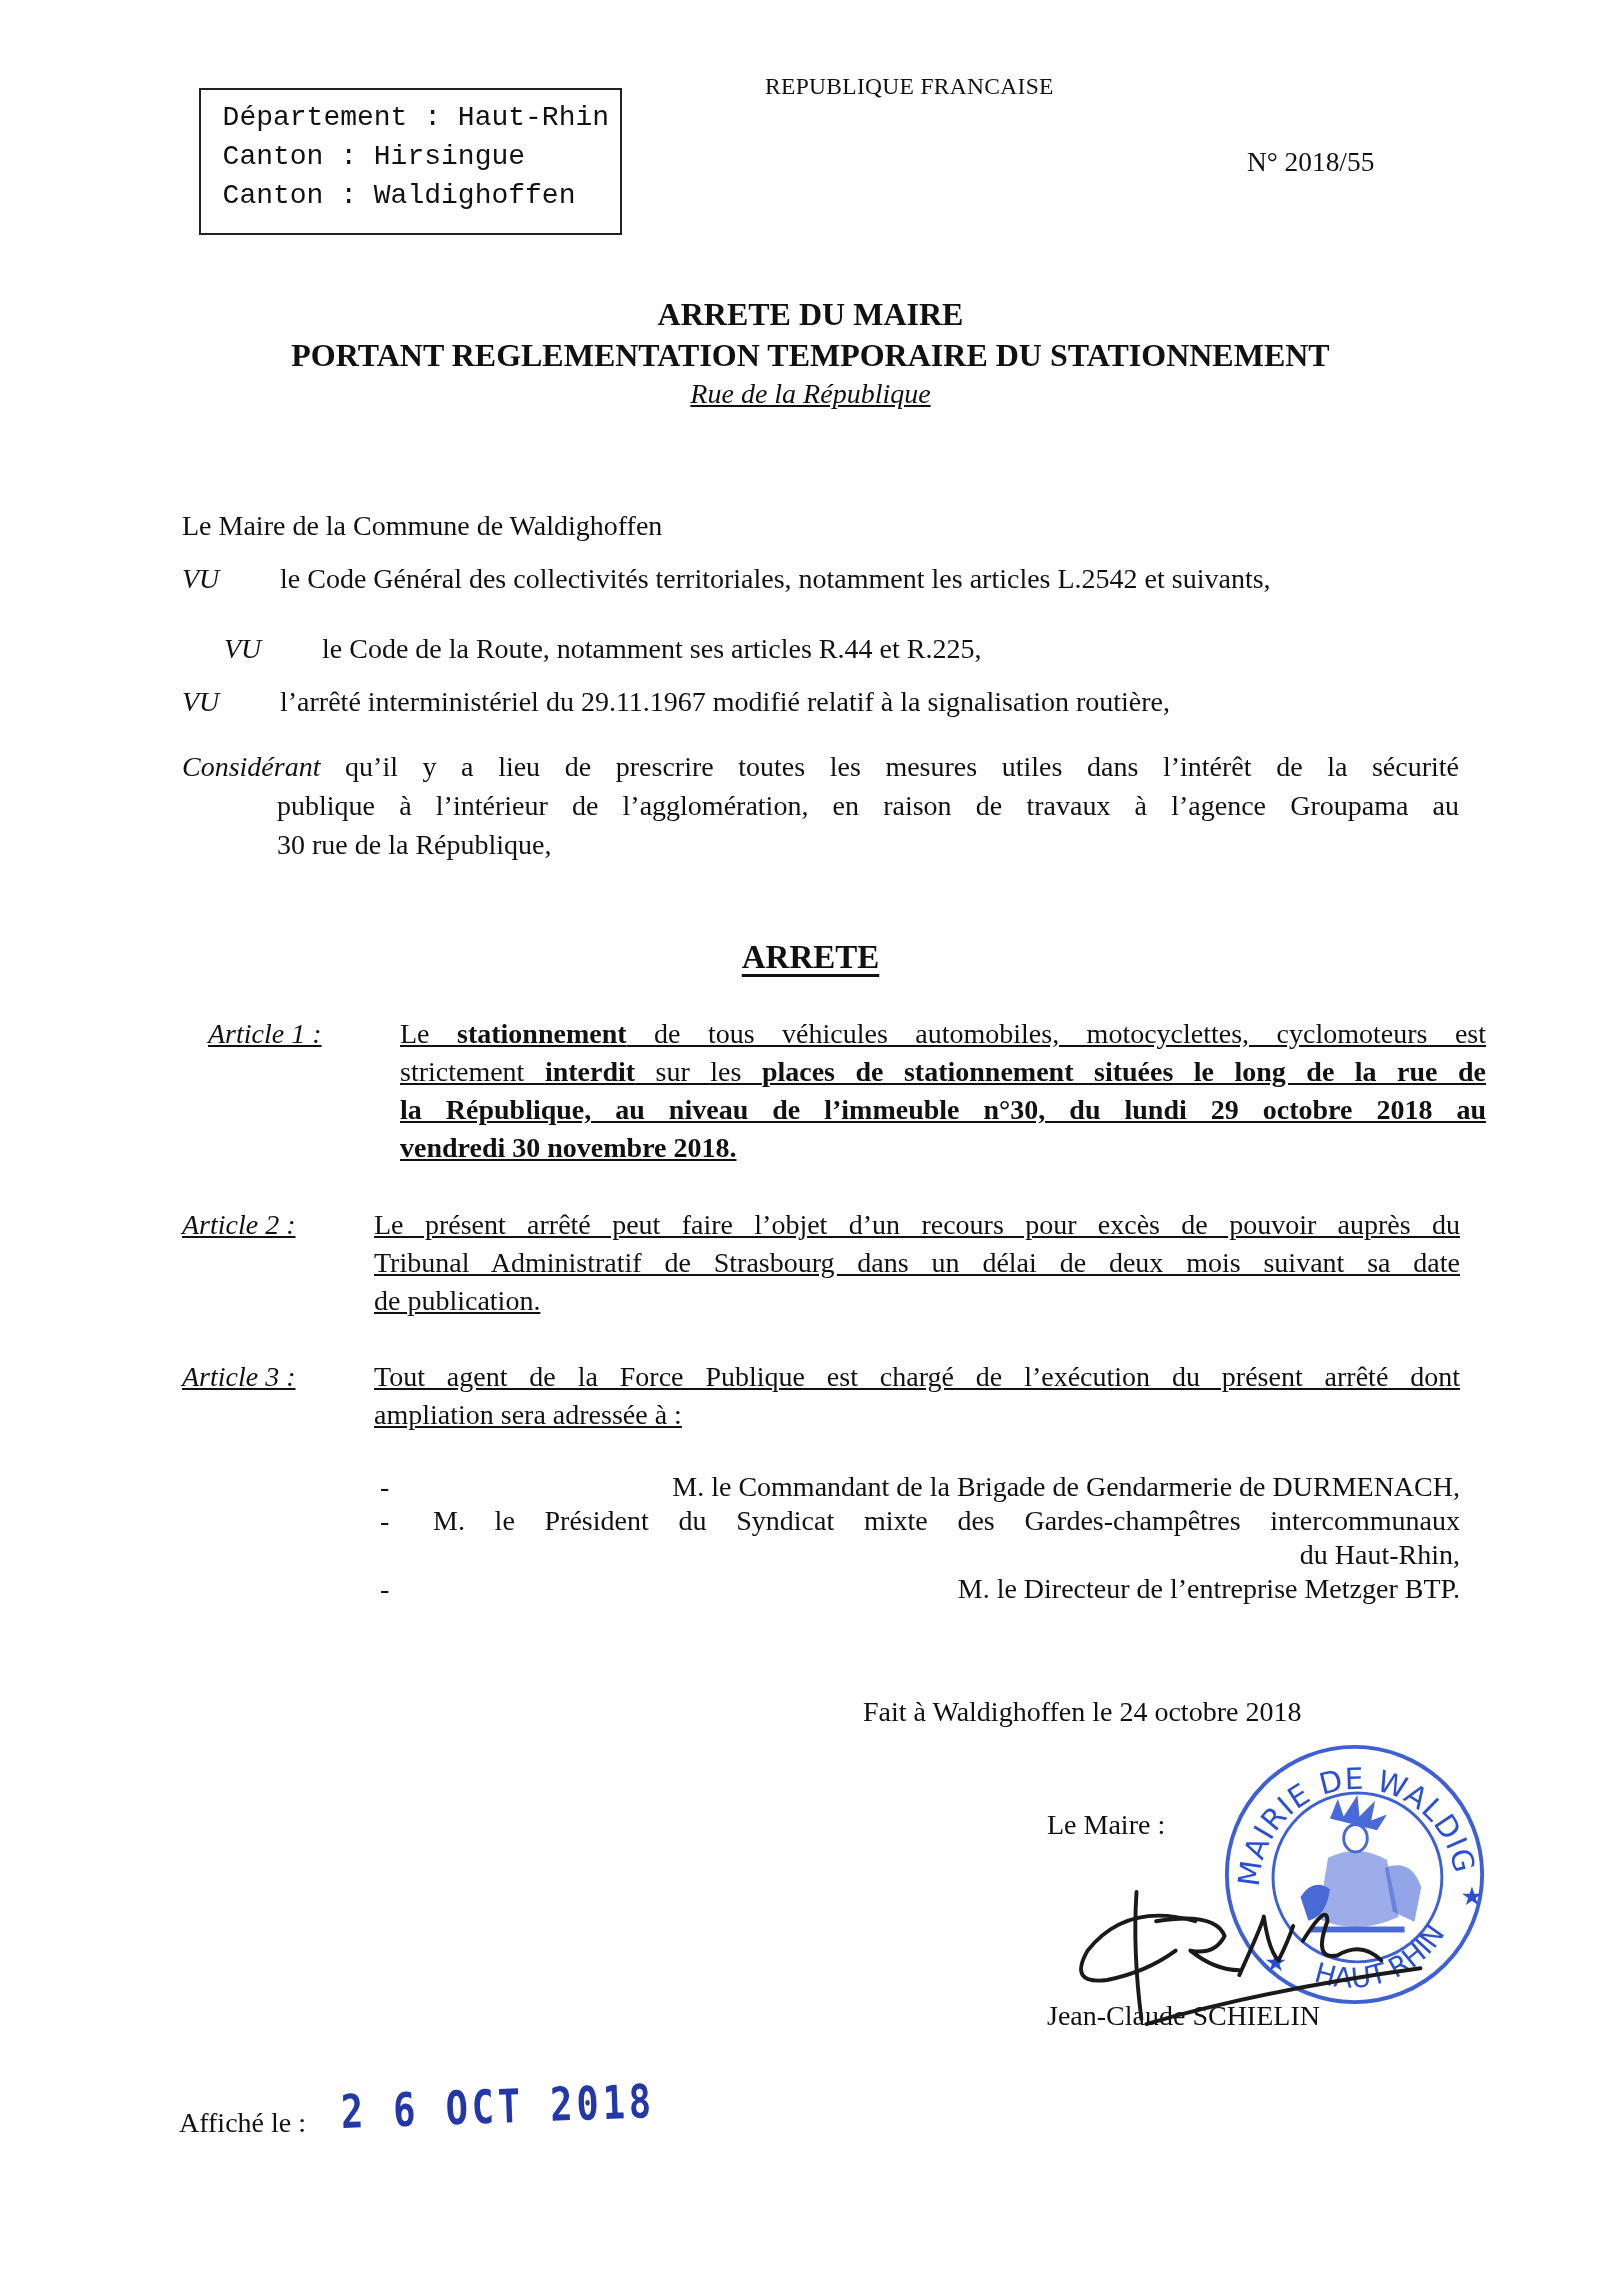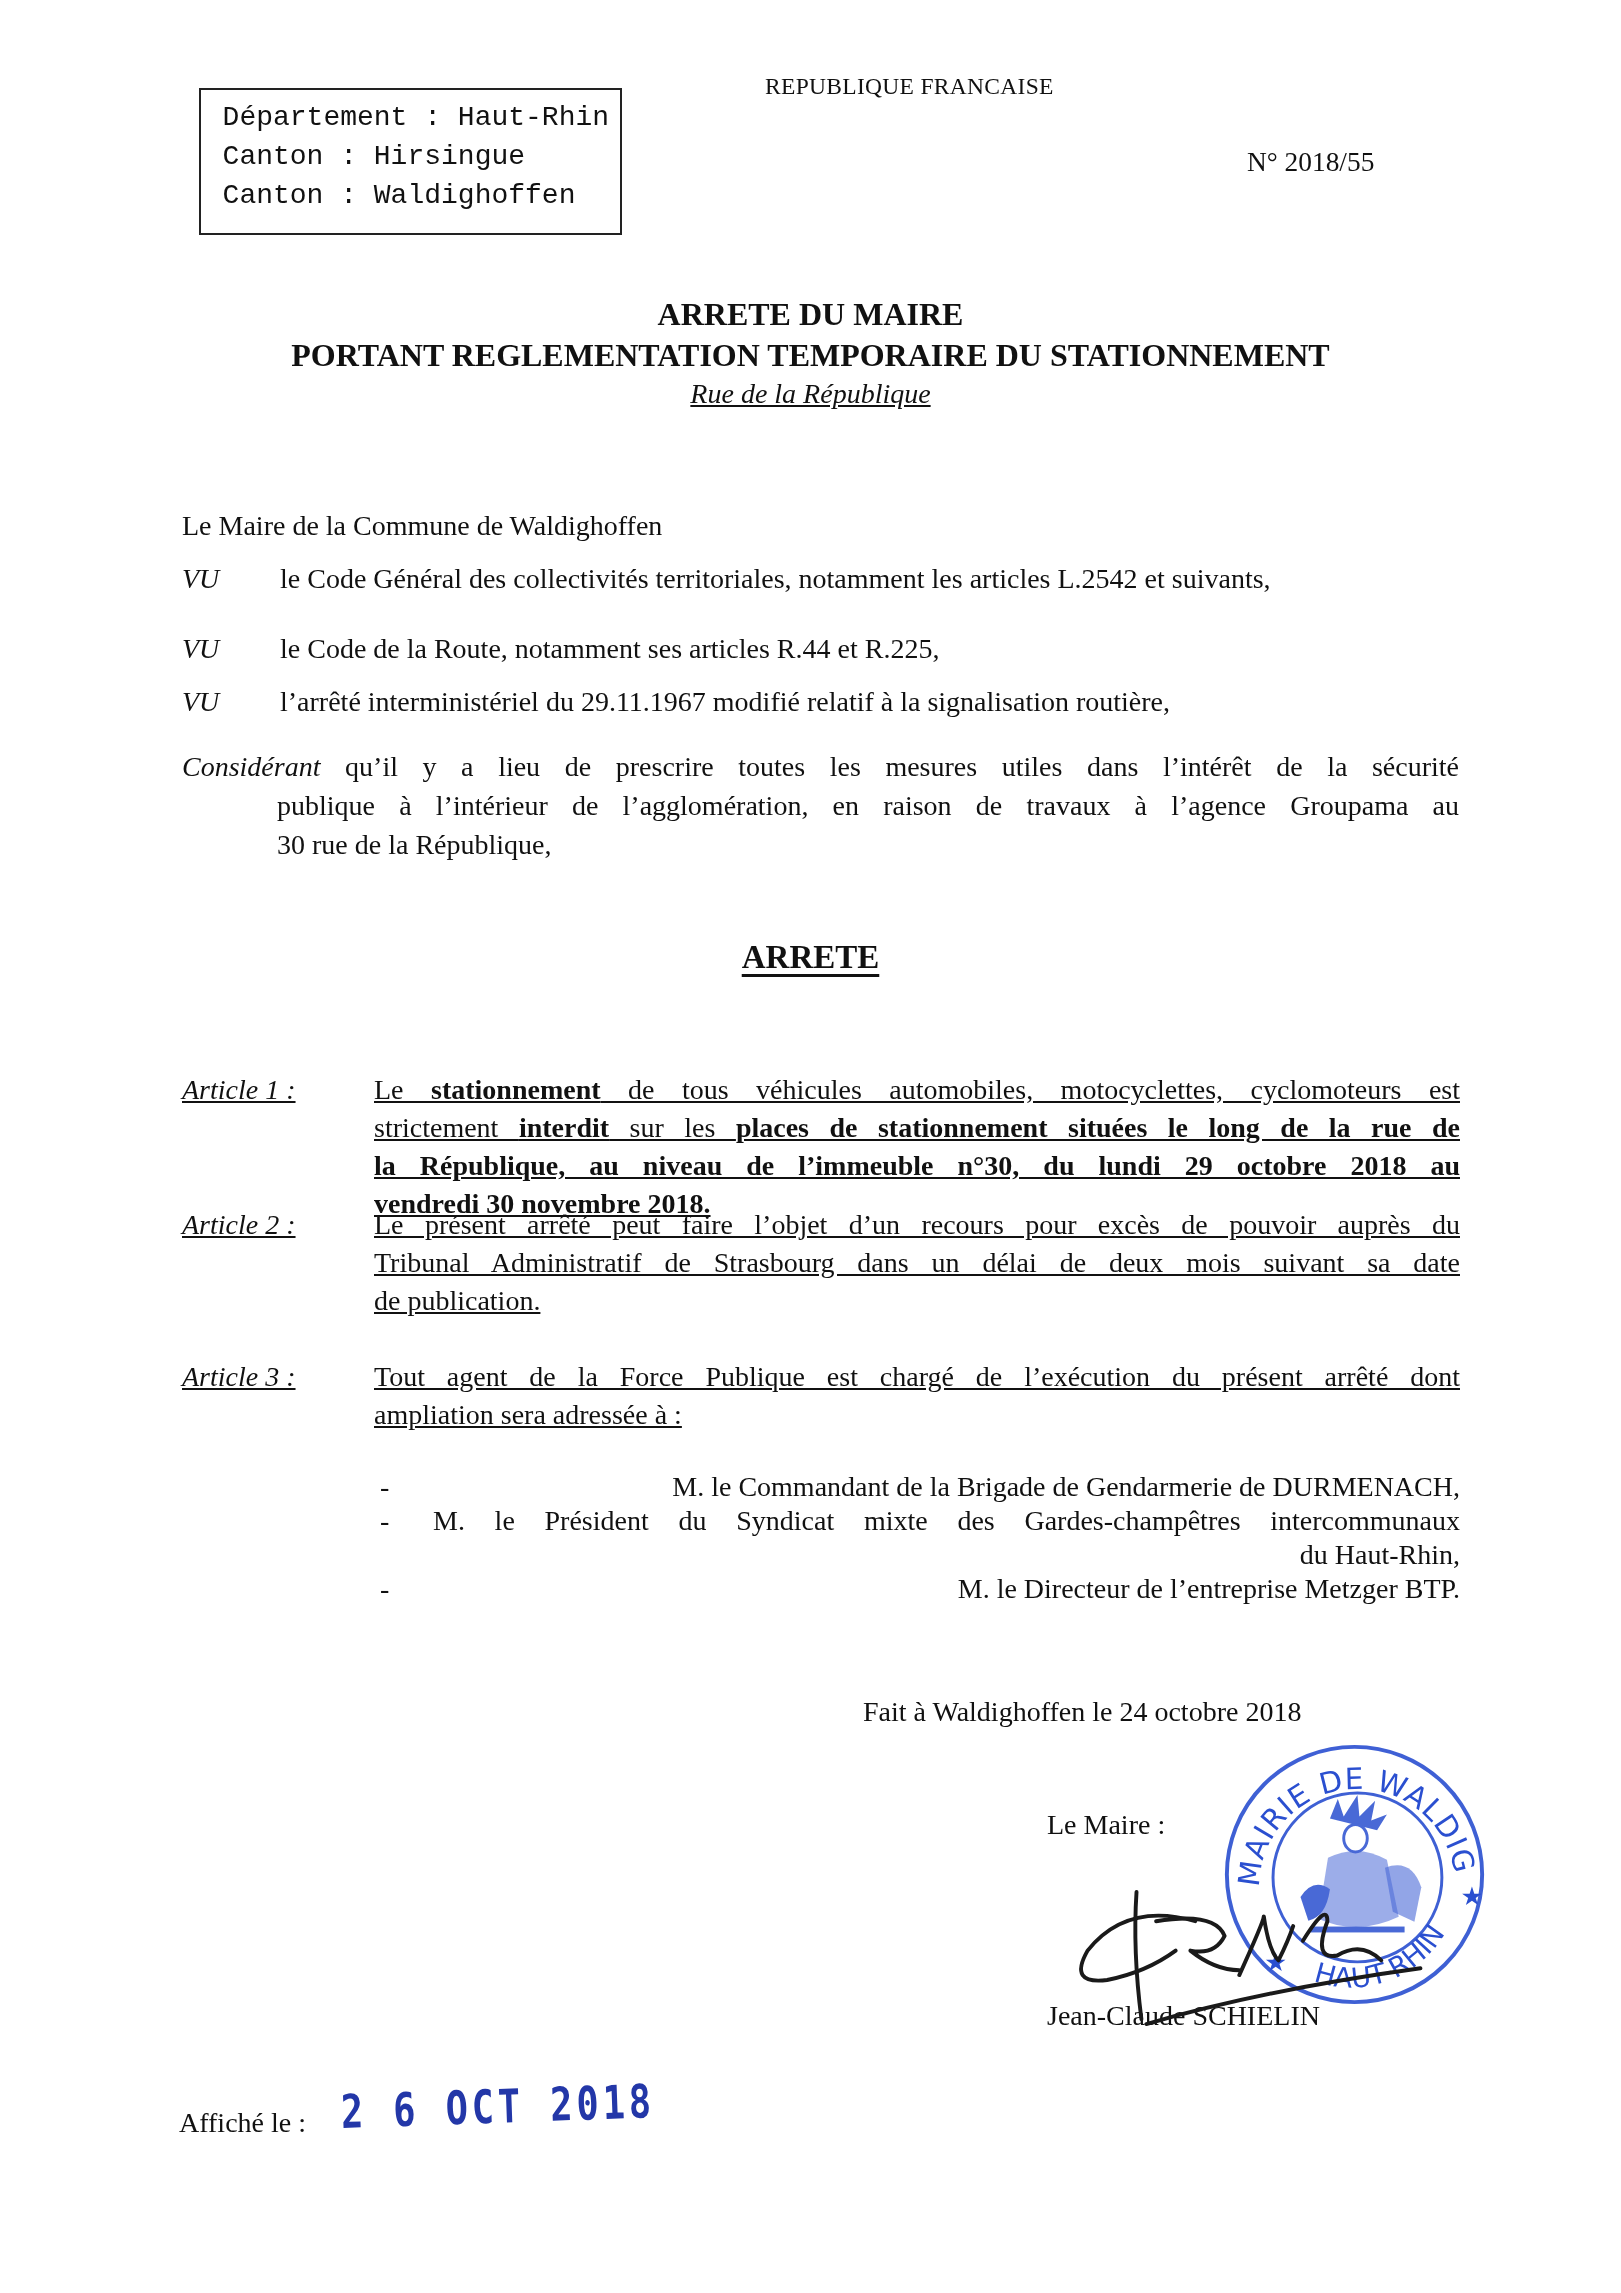--- a/index.html
+++ b/index.html
@@ -87,38 +87,38 @@
   <div class="title-1">ARRETE DU MAIRE</div>
   <div class="title-2">PORTANT REGLEMENTATION TEMPORAIRE DU STATIONNEMENT</div>
   <div><span class="title-3">Rue de la République</span></div>
 </div>
 
 <div class="abs intro">Le Maire de la Commune de Waldighoffen</div>
 
 <div class="abs vu-row" style="top:563px;">
   <span class="vu-label">VU</span><span>le Code Général des collectivités territoriales, notamment les articles L.2542 et suivants,</span>
 </div>
-<div class="abs vu-row" style="top:633px;">
+<div class="abs vu-row" style="top:633px;margin-left:42px;">
   <span class="vu-label">VU</span><span>le Code de la Route, notamment ses articles R.44 et R.225,</span>
 </div>
 <div class="abs vu-row" style="top:686px;">
   <span class="vu-label">VU</span><span>l’arrêté interministériel du 29.11.1967 modifié relatif à la signalisation routière,</span>
 </div>
 
 <div class="abs considerant">
   <span class="line justify-line"><span class="lead">Considérant</span> <span>qu’il y a lieu de prescrire toutes les mesures utiles dans l’intérêt de la sécurité</span></span>
   <span class="line indent justify-line">publique à l’intérieur de l’agglomération, en raison de travaux à l’agence Groupama au</span>
   <span class="line indent">30 rue de la République,</span>
 </div>
 
 <div class="abs arrete-heading">
   <span>ARRETE</span>
 </div>
 
-<div class="abs article" style="top:1071px;">
+<div class="abs article" style="top:1015px;margin-left:26px;">
   <span class="art-label">Article 1 :</span>
   <div class="art-body">
     <span class="line j"><span>Le </span><b>stationnement</b><span> de tous véhicules automobiles, motocyclettes, cyclomoteurs est</span></span>
     <span class="line j"><span>strictement </span><b>interdit</b><span> sur les </span><b>places de stationnement situées le long de la rue de</b></span>
     <span class="line j"><b>la République, au niveau de l’immeuble n°30, du lundi 29 octobre 2018 au</b></span>
     <span class="line"><b>vendredi 30 novembre 2018.</b></span>
   </div>
 </div>
 
 <div class="abs article" style="top:1206px;">

